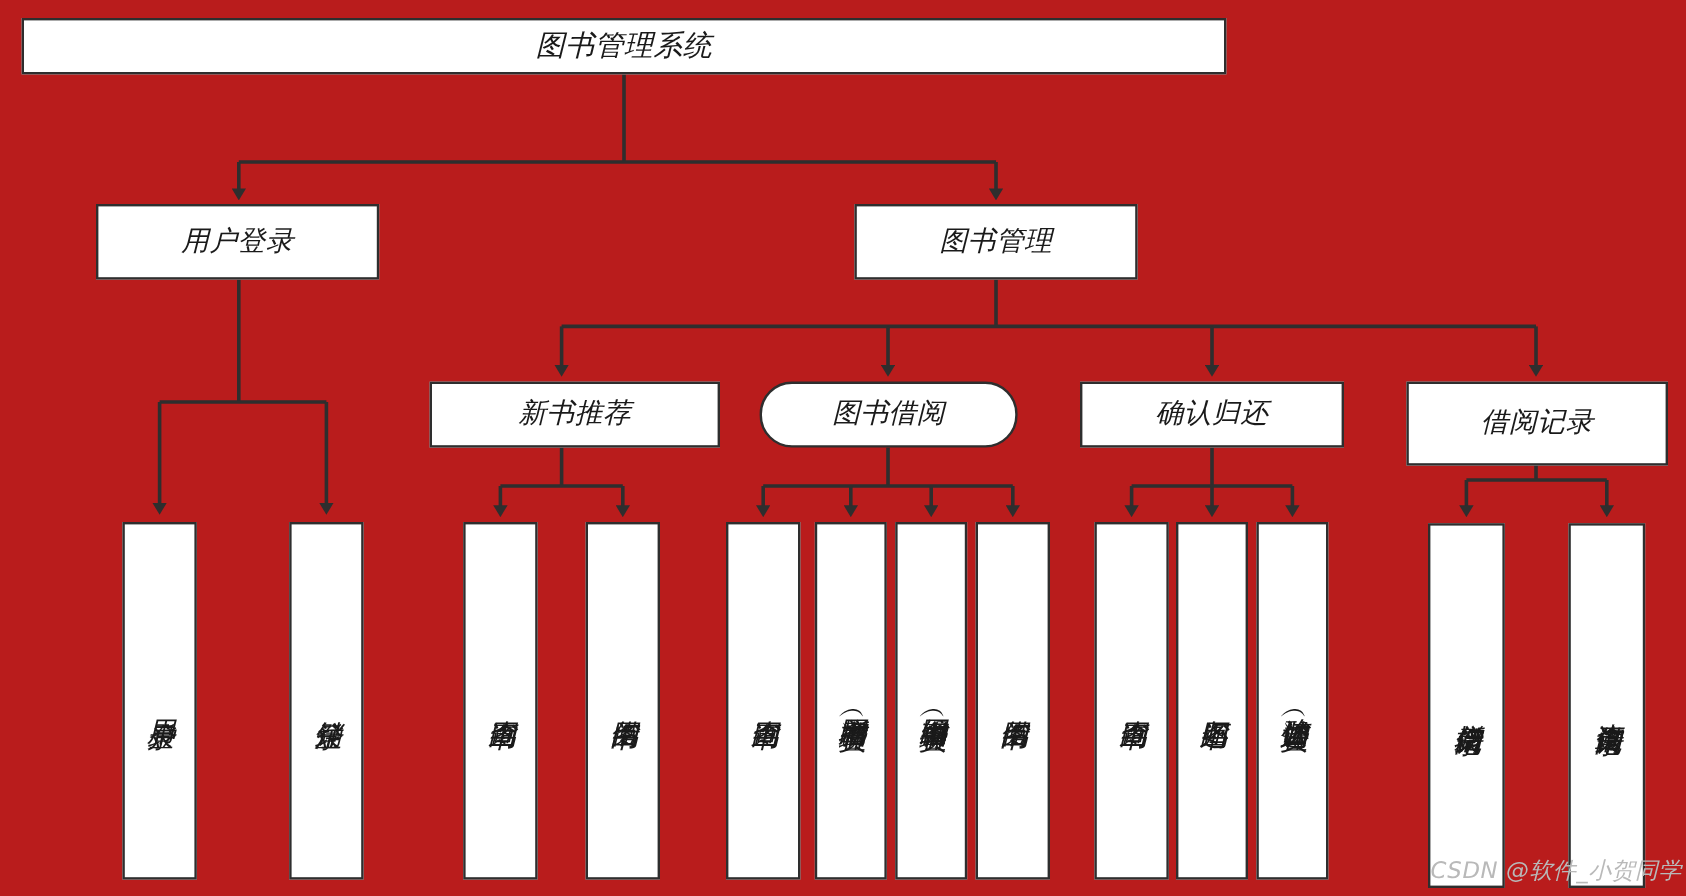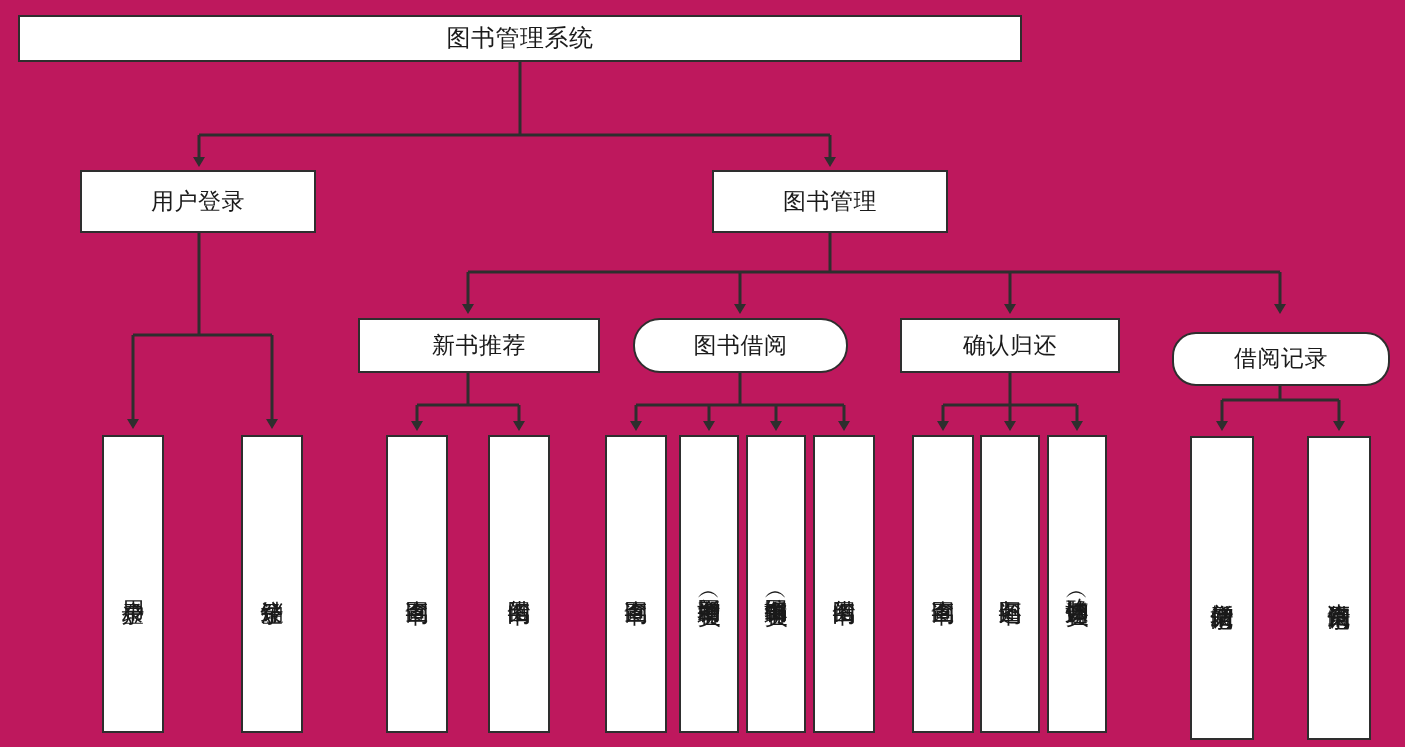--- a/index.html
+++ b/index.html
@@ -8,22 +8,23 @@
     padding: 0;
     background: #ffffff;
   }
   body {
     font-family: "DejaVu Sans", "Liberation Sans", sans-serif;
   }
   #canvas {
     position: relative;
     width: 1405px;
     height: 747px;
-    background: #be185d;
+    background: #b91c1c;
     overflow: hidden;
+    font-style: italic;
   }
   svg.wires {
     position: absolute;
     left: 0; top: 0;
     width: 1405px;
     height: 747px;
     pointer-events: none;
   }
   .node {
     position: absolute;
@@ -132,21 +133,21 @@
 
   <div class="node horiz" style="left:358px; top:318px; width:242px; height:55px;">
     <span class="label">新书推荐</span>
   </div>
   <div class="node horiz" style="left:633px; top:318px; width:215px; height:55px;border-radius:27px;">
     <span class="label">图书借阅</span>
   </div>
   <div class="node horiz" style="left:900px; top:318px; width:220px; height:55px;">
     <span class="label">确认归还</span>
   </div>
-  <div class="node horiz" style="left:1172px; top:332px; width:218px; height:54px;border-radius:24px;">
+  <div class="node horiz" style="left:1172px; top:318px; width:218px; height:70px;">
     <span class="label">借阅记录</span>
   </div>
 
   <div class="node vert" style="left:102px; top:435px; width:62px; height:298px;">
     <span class="label">用户登录</span>
   </div>
   <div class="node vert" style="left:241px; top:435px; width:62px; height:298px;">
     <span class="label">注销登录</span>
   </div>
 
@@ -180,14 +181,15 @@
     <span class="label">确认归还（管理员）</span>
   </div>
 
   <div class="node vert" style="left:1190px; top:436px; width:64px; height:304px;">
     <span class="label">新增借阅记录</span>
   </div>
   <div class="node vert" style="left:1307px; top:436px; width:64px; height:304px;">
     <span class="label">查询借阅记录</span>
   </div>
 
+  <div class="watermark" style="left:1192px; top:713px;">CSDN @软件_小贺同学</div>
 
 </div>
 
 </body></html>

